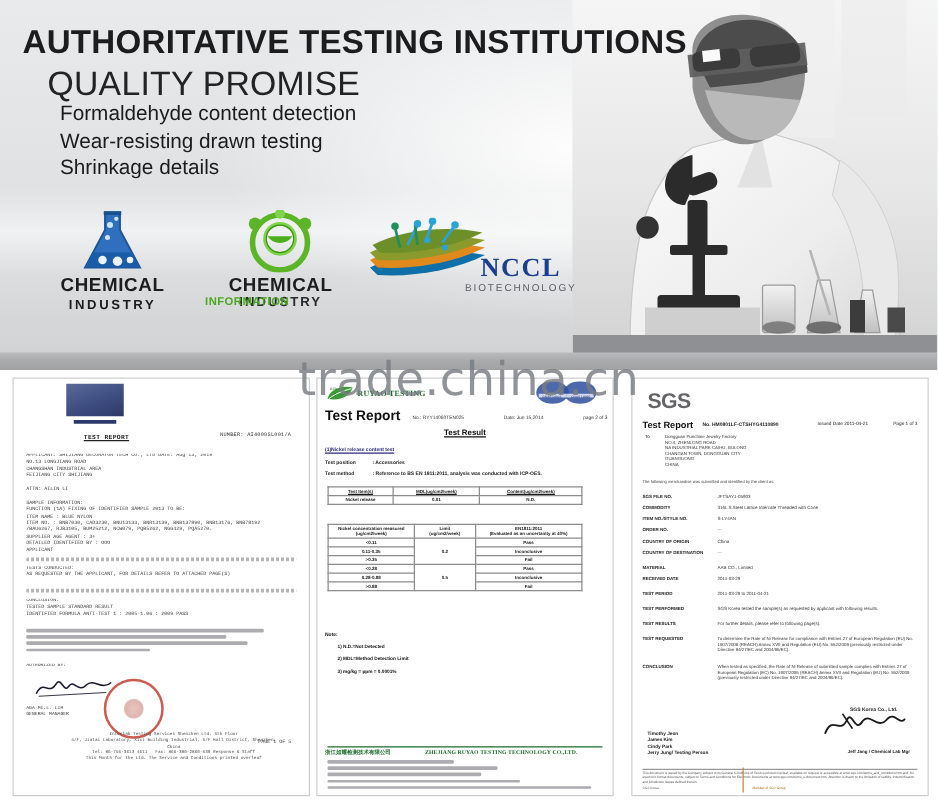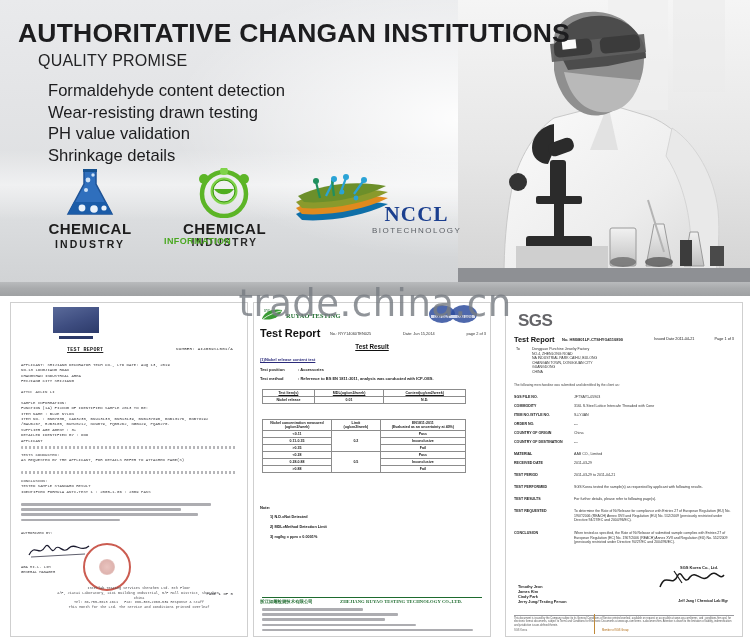--- a/index.html
+++ b/index.html
@@ -28,21 +28,21 @@
     pointer-events:none;
   }
 
   .title-main{
     position:absolute;left:18px;top:18px;
     font-size:26.5px;font-weight:700;color:#1d1d1f;letter-spacing:.2px;
     white-space:nowrap;
   }
   .title-sub{
     position:absolute;left:38px;top:52px;
-    font-size:16px;font-weight:400;color:#232325;letter-spacing:.2px;
+    font-size:27px;font-weight:400;color:#232325;letter-spacing:.2px;
     white-space:nowrap;
   }
   .promise-list{
     position:absolute;left:48px;top:80px;width:330px;
   }
   .promise-item{
     font-size:16.6px;color:#1c1c1e;line-height:21.5px;white-space:nowrap;
   }
 
   
@@ -246,27 +246,26 @@
           <path d="M232 232 L240 232 L246 266 L226 266 Z" fill="url(#glassG)"></path>
           <rect x="222" y="240" width="12" height="26" fill="#3c3c3c" stroke="none"></rect>
           <rect x="252" y="246" width="14" height="20" fill="#4a4a4a" stroke="none"></rect>
           <ellipse cx="165" cy="262" rx="13" ry="5" fill="#6e6e6e" stroke="none" opacity=".8"></ellipse>
           <ellipse cx="201" cy="262" rx="14" ry="5" fill="#5a5a5a" stroke="none" opacity=".8"></ellipse>
         </g>
         <rect x="0" y="268" width="292" height="20" fill="#8e9094"></rect>
       </svg>
     </div>
 
-    <div class="title-main">AUTHORITATIVE CHANGAN INSTITUTIONS</div>
+    <div class="title-main">AUTHORITATIVE TESTING INSTITUTIONS</div>
     <div class="title-sub">QUALITY PROMISE</div>
 
     <div class="promise-list">
       <div class="promise-item">Formaldehyde content detection</div>
       <div class="promise-item">Wear-resisting drawn testing</div>
-      <div class="promise-item">PH value validation</div>
       <div class="promise-item">Shrinkage details</div>
     </div>
 
     <div class="logos">
 
       <div class="logo logo1">
         <div class="flask-wrap">
           <svg width="120" height="50" viewBox="0 0 120 50">
             <g transform="translate(36,0)">
               <path d="M18 2 L30 2 L30 16 L46 46 L2 46 L18 16 Z" fill="#2f6fbd" stroke="#1f5396" stroke-width="1.5"></path>

